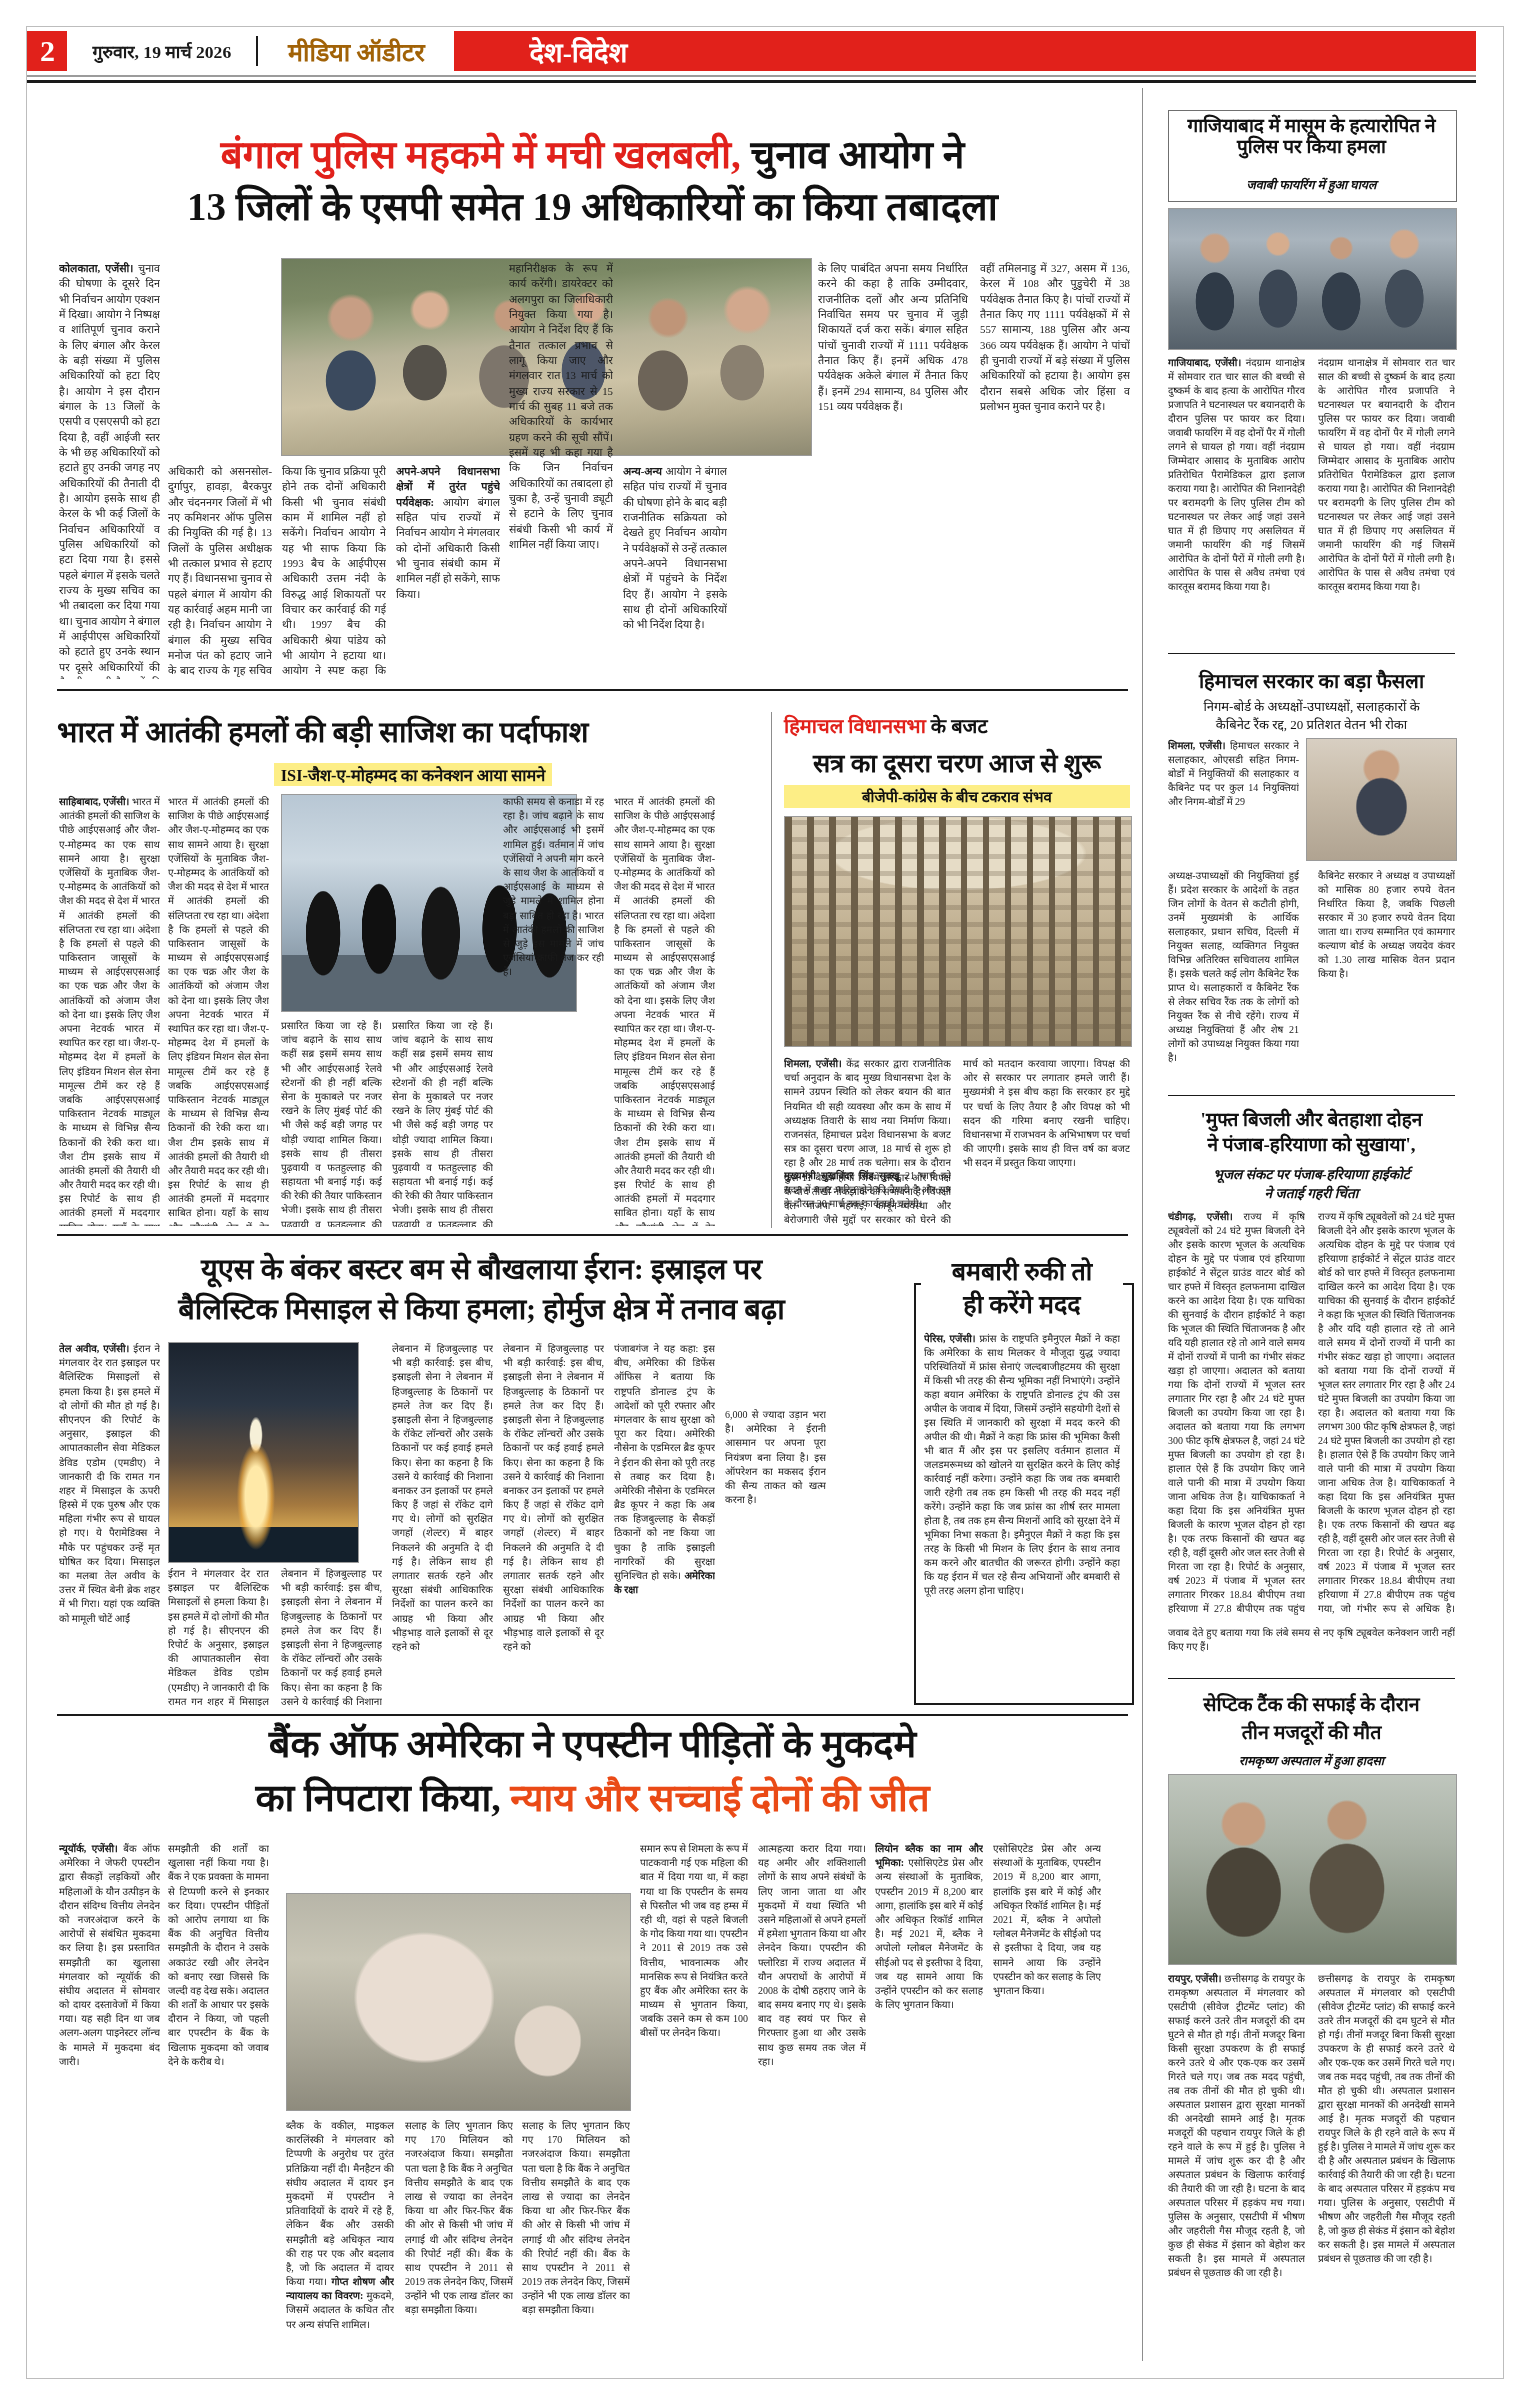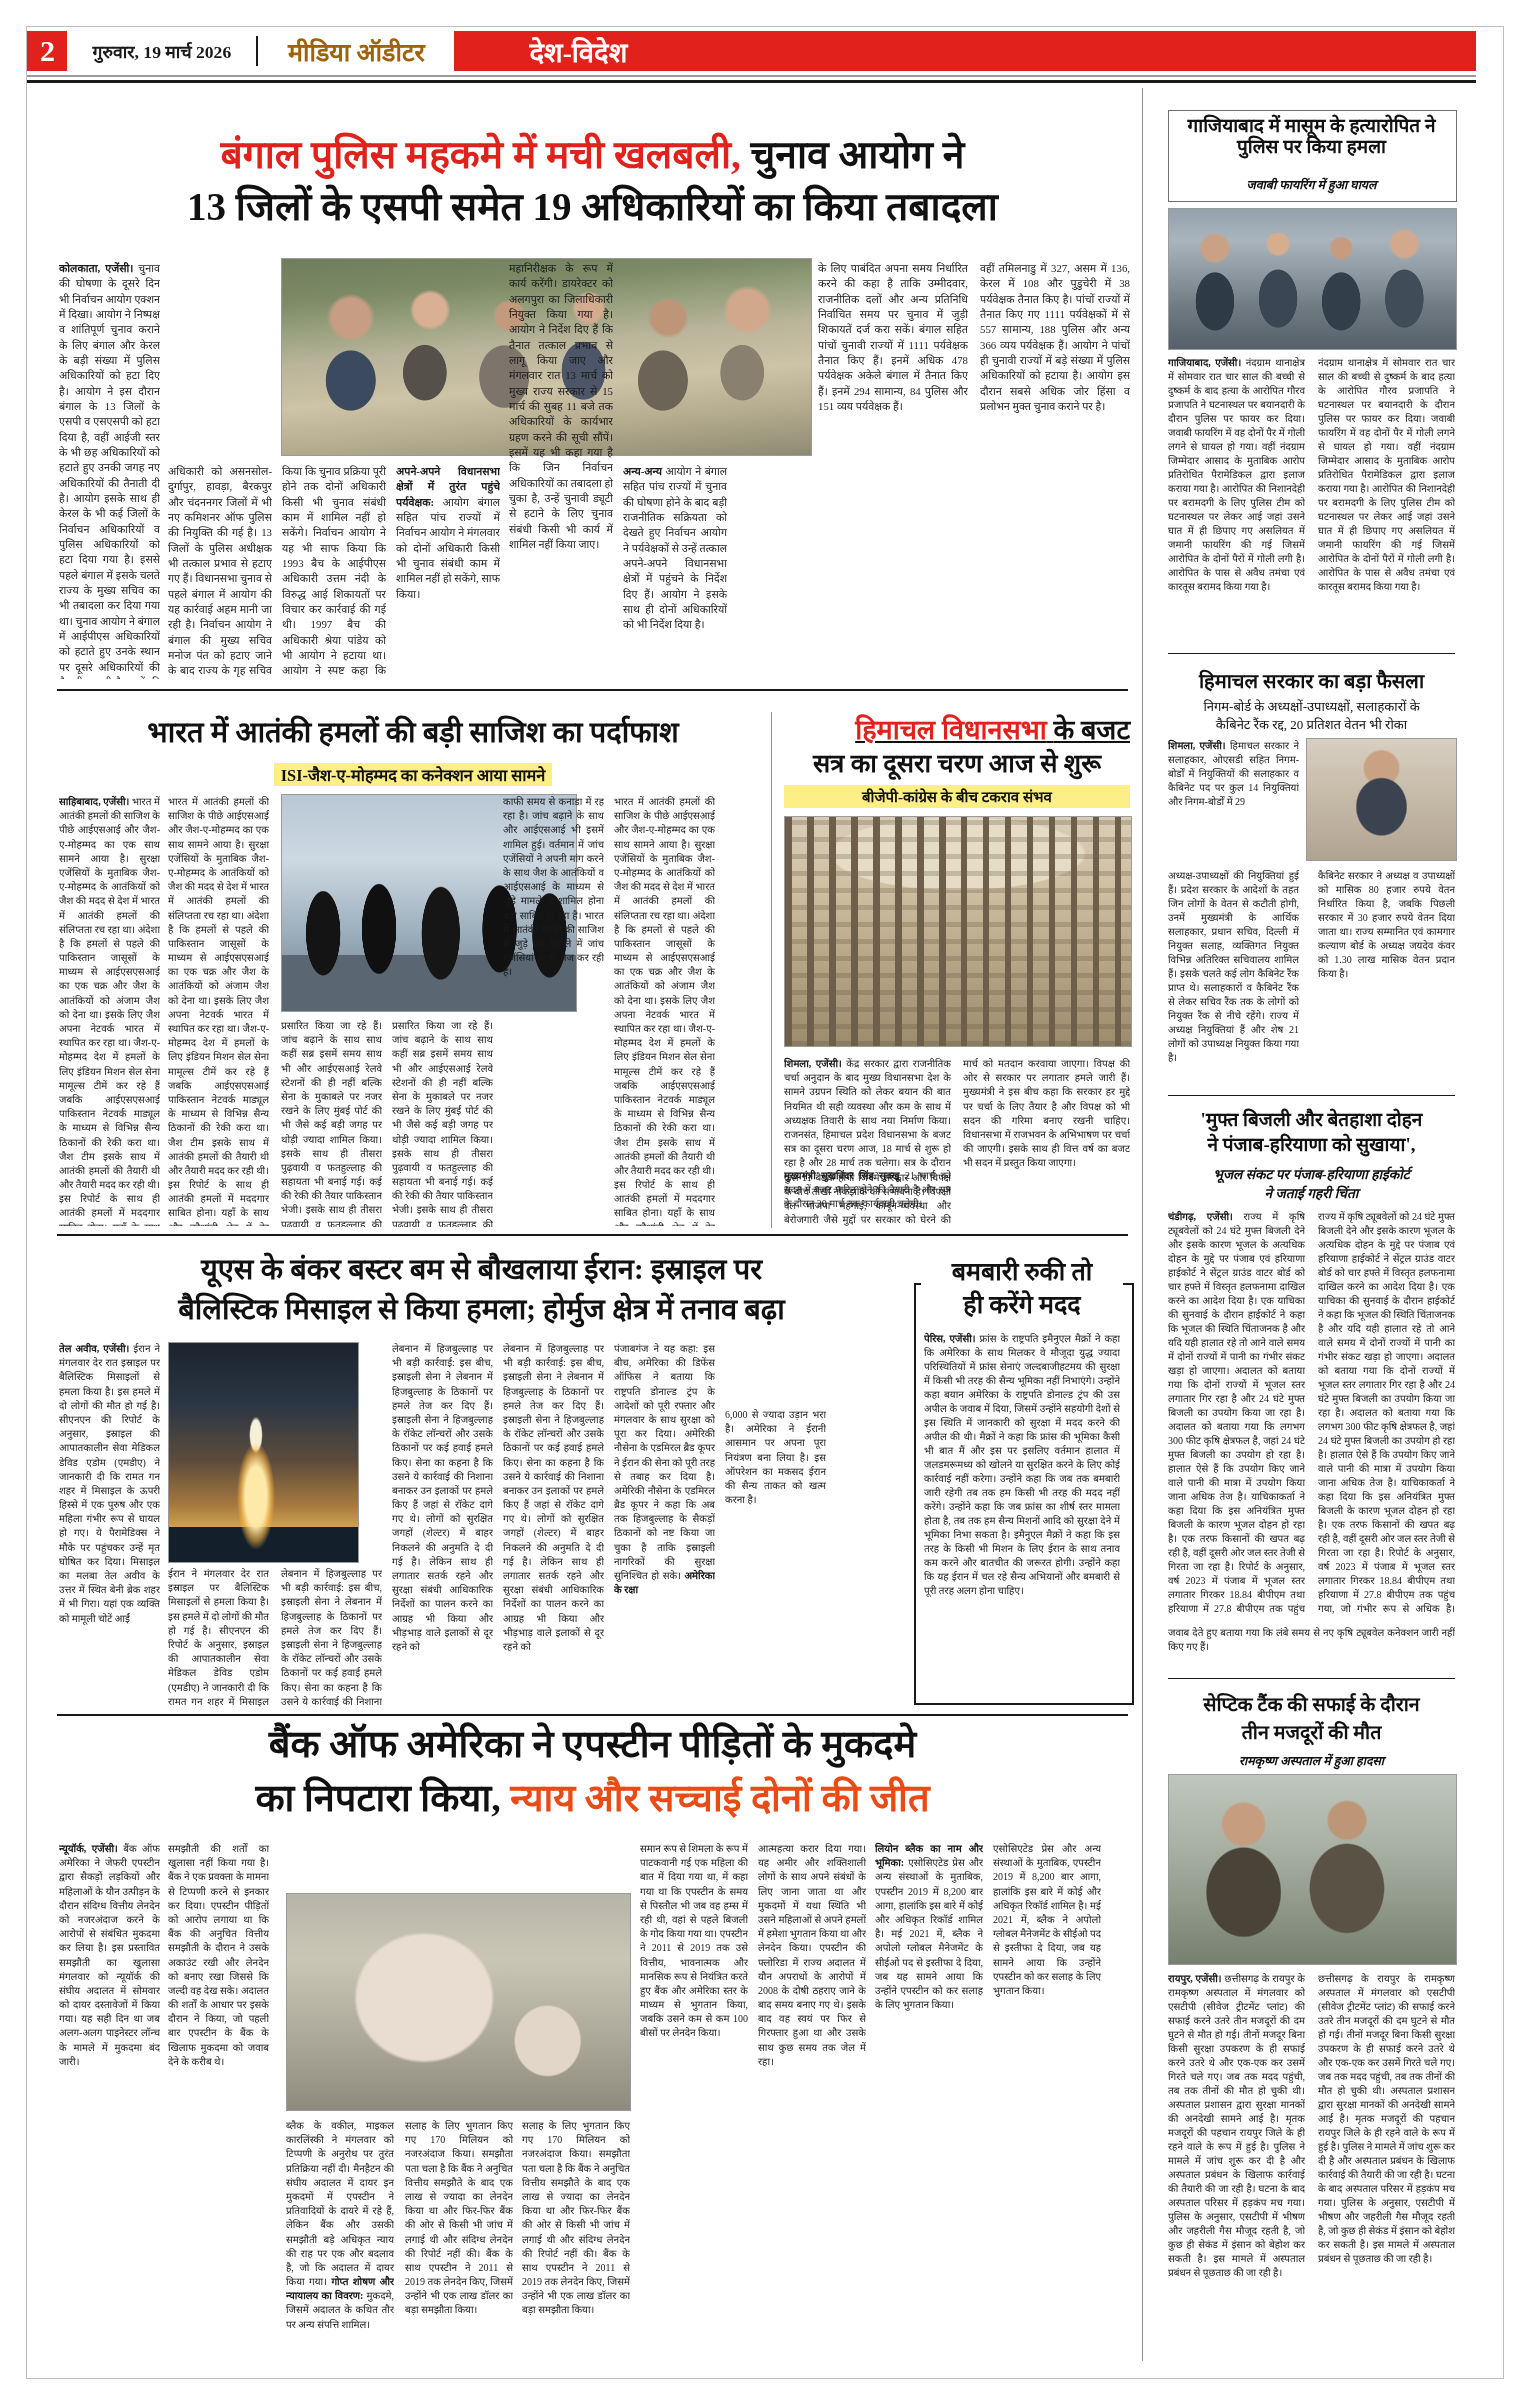--- a/index.html
+++ b/index.html
@@ -175,40 +175,40 @@
 <div class="photo ph-gzb" style="left:1168px;top:208px;width:287px;height:140px;"></div>
 
 <div class="body-col small" style="left:1168px;top:356px;width:137px;height:287px;">
   <span class="lead">गाजियाबाद, एजेंसी।</span>
   <span>नंदग्राम थानाक्षेत्र में सोमवार रात चार साल की बच्ची से दुष्कर्म के बाद हत्या के आरोपित गौरव प्रजापति ने घटनास्थल पर बयानदारी के दौरान पुलिस पर फायर कर दिया। जवाबी फायरिंग में वह दोनों पैर में गोली लगने से घायल हो गया। वहीं नंदग्राम जिम्मेदार आसाद के मुताबिक आरोप प्रतिरोधित पैरामेडिकल द्वारा इलाज कराया गया है। आरोपित की निशानदेही पर बरामदगी के लिए पुलिस टीम को घटनास्थल पर लेकर आई जहां उसने घात में ही छिपाए गए असलियत में जमानी फायरिंग की गई जिसमें आरोपित के दोनों पैरों में गोली लगी है। आरोपित के पास से अवैध तमंचा एवं कारतूस बरामद किया गया है।</span>
 </div>
 <div class="body-col small" style="left:1318px;top:356px;width:137px;height:287px;">नंदग्राम थानाक्षेत्र में सोमवार रात चार साल की बच्ची से दुष्कर्म के बाद हत्या के आरोपित गौरव प्रजापति ने घटनास्थल पर बयानदारी के दौरान पुलिस पर फायर कर दिया। जवाबी फायरिंग में वह दोनों पैर में गोली लगने से घायल हो गया। वहीं नंदग्राम जिम्मेदार आसाद के मुताबिक आरोप प्रतिरोधित पैरामेडिकल द्वारा इलाज कराया गया है। आरोपित की निशानदेही पर बरामदगी के लिए पुलिस टीम को घटनास्थल पर लेकर आई जहां उसने घात में ही छिपाए गए असलियत में जमानी फायरिंग की गई जिसमें आरोपित के दोनों पैरों में गोली लगी है। आरोपित के पास से अवैध तमंचा एवं कारतूस बरामद किया गया है।</div>
 
 <div class="hrule" style="left:1168px;top:653px;width:287px;height:1.3px;"></div>
 
-<div class="hl" style="position:absolute;left:57px;top:717px;width:712px;font-size:29px;text-align:center;">भारत में आतंकी हमलों की बड़ी साजिश का पर्दाफाश</div>
+<div class="hl" style="position:absolute;left:57px;top:717px;width:712px;font-size:29px;">भारत में आतंकी हमलों की बड़ी साजिश का पर्दाफाश</div>
 <div style="position:absolute;left:57px;top:763px;width:712px;text-align:center;">
   <span class="kicker" style="font-size:16.3px;">ISI-जैश-ए-मोहम्मद का कनेक्शन आया सामने</span>
 </div>
 
 <div class="photo ph-terror" style="left:281px;top:794px;width:294px;height:216px;"></div>
 
 <div class="body-col" style="left:59px;top:795px;width:101px;height:431px;font-size:10px;">
   <span class="lead">साहिबाबाद, एजेंसी।</span>
   <span>भारत में आतंकी हमलों की साजिश के पीछे आईएसआई और जैश-ए-मोहम्मद का एक साथ सामने आया है। सुरक्षा एजेंसियों के मुताबिक जैश-ए-मोहम्मद के आतंकियों को जैश की मदद से देश में भारत में आतंकी हमलों की संलिप्तता रच रहा था। अंदेशा है कि हमलों से पहले की पाकिस्तान जासूसों के माध्यम से आईएसएसआई का एक चक्र और जैश के आतंकियों को अंजाम जैश को देना था। इसके लिए जैश अपना नेटवर्क भारत में स्थापित कर रहा था। जैश-ए-मोहम्मद देश में हमलों के लिए इंडियन मिशन सेल सेना मामूल्स टीमें कर रहे हैं जबकि आईएसएसआई पाकिस्तान नेटवर्क माड्यूल के माध्यम से विभिन्न सैन्य ठिकानों की रेकी करा था। जैश टीम इसके साथ में आतंकी हमलों की तैयारी थी और तैयारी मदद कर रही थी। इस रिपोर्ट के साथ ही आतंकी हमलों में मददगार साबित होना। यहाँ के साथ और कौशांबी क्षेत्र में देर विरोधी गतिविधियों व सैन्य ठिकानों की रेकी गतिविधि के बाद इसका पाकिस्तान हुआ है जबकि से भी आरोपियों का सीधे जैश व आतंकी फरालुल्लाह पोसे से कनेक्शन सामने आया था जैश के ईरानि बैंक के बीचियों से भी।</span>
 </div>
 <div class="body-col" style="left:168px;top:795px;width:101px;height:431px;font-size:10px;">भारत में आतंकी हमलों की साजिश के पीछे आईएसआई और जैश-ए-मोहम्मद का एक साथ सामने आया है। सुरक्षा एजेंसियों के मुताबिक जैश-ए-मोहम्मद के आतंकियों को जैश की मदद से देश में भारत में आतंकी हमलों की संलिप्तता रच रहा था। अंदेशा है कि हमलों से पहले की पाकिस्तान जासूसों के माध्यम से आईएसएसआई का एक चक्र और जैश के आतंकियों को अंजाम जैश को देना था। इसके लिए जैश अपना नेटवर्क भारत में स्थापित कर रहा था। जैश-ए-मोहम्मद देश में हमलों के लिए इंडियन मिशन सेल सेना मामूल्स टीमें कर रहे हैं जबकि आईएसएसआई पाकिस्तान नेटवर्क माड्यूल के माध्यम से विभिन्न सैन्य ठिकानों की रेकी करा था। जैश टीम इसके साथ में आतंकी हमलों की तैयारी थी और तैयारी मदद कर रही थी। इस रिपोर्ट के साथ ही आतंकी हमलों में मददगार साबित होना। यहाँ के साथ और कौशांबी क्षेत्र में देर विरोधी गतिविधियों व सैन्य ठिकानों की रेकी गतिविधि के बाद इसका पाकिस्तान हुआ है जबकि से भी आरोपियों का सीधे जैश व आतंकी फरालुल्लाह पोसे से कनेक्शन सामने आया था जैश के ईरानि बैंक के बीचियों से भी।</div>
 <div class="body-col" style="left:281px;top:1019px;width:101px;height:208px;font-size:10px;">प्रसारित किया जा रहे हैं। जांच बढ़ाने के साथ साथ कहीं सब्र इसमें समय साथ भी और आईएसआई रेलवे स्टेशनों की ही नहीं बल्कि सेना के मुकाबले पर नजर रखने के लिए मुंबई पोर्ट की भी जैसे कई बड़ी जगह पर थोड़ी ज्यादा शामिल किया। इसके साथ ही तीसरा पुढ़वायी व फतहुल्लाह की सहायता भी बनाई गई। कई की रेकी की तैयार पाकिस्तान भेजी। इसके साथ ही तीसरा पुढ़वायी व फतहुल्लाह की सहायता भी बनाई गई। कई की रेकी की तैयार पाकिस्तान भेजी। इसके साथ ही तीसरा पुढ़वायी व फतहुल्लाह की सहायता भी बनाई गई। तैयार और ग्रुप भेजी गई। 26/11 को शुरू पुढ़वायी रेकी भी आतंकियों ने मुंबई पोर्ट को अपने भारत आने का माध्यम बनाया था। सैन्य ठिकानों के साथ देश में अन्य स्थलों की रेकी को भी शामिल किया।</div>
 <div class="body-col" style="left:392px;top:1019px;width:101px;height:208px;font-size:10px;">प्रसारित किया जा रहे हैं। जांच बढ़ाने के साथ साथ कहीं सब्र इसमें समय साथ भी और आईएसआई रेलवे स्टेशनों की ही नहीं बल्कि सेना के मुकाबले पर नजर रखने के लिए मुंबई पोर्ट की भी जैसे कई बड़ी जगह पर थोड़ी ज्यादा शामिल किया। इसके साथ ही तीसरा पुढ़वायी व फतहुल्लाह की सहायता भी बनाई गई। कई की रेकी की तैयार पाकिस्तान भेजी। इसके साथ ही तीसरा पुढ़वायी व फतहुल्लाह की सहायता भी बनाई गई। कई की रेकी की तैयार पाकिस्तान भेजी। इसके साथ ही तीसरा पुढ़वायी व फतहुल्लाह की सहायता भी बनाई गई। तैयार और ग्रुप भेजी गई। 26/11 को शुरू पुढ़वायी रेकी भी आतंकियों ने मुंबई पोर्ट को अपने भारत आने का माध्यम बनाया था। सैन्य ठिकानों के साथ देश में अन्य स्थलों की रेकी को भी शामिल किया।</div>
 <div class="body-col" style="left:503px;top:795px;width:101px;height:431px;font-size:10px;">काफी समय से कनाडा में रह रहा है। जांच बढ़ाने के साथ और आईएसआई भी इसमें शामिल हुई। वर्तमान में जांच एजेंसियों ने अपनी मांग करने के साथ जैश के आतंकियों व आईएसआई के माध्यम से जुड़े मामले में शामिल होना बड़ा साबित हो रहा है। भारत में आतंकी हमलों की साजिश से जुड़े इस मामले में जांच एजेंसियां काफी तेज कर रही हैं।</div>
 <div class="body-col" style="left:614px;top:795px;width:101px;height:431px;font-size:10px;">भारत में आतंकी हमलों की साजिश के पीछे आईएसआई और जैश-ए-मोहम्मद का एक साथ सामने आया है। सुरक्षा एजेंसियों के मुताबिक जैश-ए-मोहम्मद के आतंकियों को जैश की मदद से देश में भारत में आतंकी हमलों की संलिप्तता रच रहा था। अंदेशा है कि हमलों से पहले की पाकिस्तान जासूसों के माध्यम से आईएसएसआई का एक चक्र और जैश के आतंकियों को अंजाम जैश को देना था। इसके लिए जैश अपना नेटवर्क भारत में स्थापित कर रहा था। जैश-ए-मोहम्मद देश में हमलों के लिए इंडियन मिशन सेल सेना मामूल्स टीमें कर रहे हैं जबकि आईएसएसआई पाकिस्तान नेटवर्क माड्यूल के माध्यम से विभिन्न सैन्य ठिकानों की रेकी करा था। जैश टीम इसके साथ में आतंकी हमलों की तैयारी थी और तैयारी मदद कर रही थी। इस रिपोर्ट के साथ ही आतंकी हमलों में मददगार साबित होना। यहाँ के साथ और कौशांबी क्षेत्र में देर विरोधी गतिविधियों व सैन्य ठिकानों की रेकी गतिविधि के बाद इसका पाकिस्तान हुआ है जबकि से भी आरोपियों का सीधे जैश व आतंकी फरालुल्लाह पोसे से कनेक्शन सामने आया था जैश के ईरानि बैंक के बीचियों से भी।</div>
 
 <div class="vrule" style="left:771px;top:712px;height:516px;"></div>
 
-<div class="hl" style="position:absolute;left:784px;top:716px;width:346px;font-size:27px;text-align:right;text-decoration:underline;">
+<div class="hl" style="position:absolute;left:784px;top:716px;width:346px;font-size:20px;text-align:left;">
   <span class="hl-red">हिमाचल विधानसभा</span>
   <span>के बजट</span>
 </div>
 <div class="hl" style="position:absolute;left:784px;top:750px;width:346px;font-size:25.5px;text-align:center;">सत्र का दूसरा चरण आज से शुरू</div>
 <div style="position:absolute;left:784px;top:785px;width:280px;text-align:center;">
   <span class="kicker" style="font-size:15px;width:346px;padding:1.3px 0;">बीजेपी-कांग्रेस के बीच टकराव संभव</span>
 </div>
 
 <div class="photo ph-assembly" style="left:784px;top:816px;width:346px;height:229px;"></div>
 

